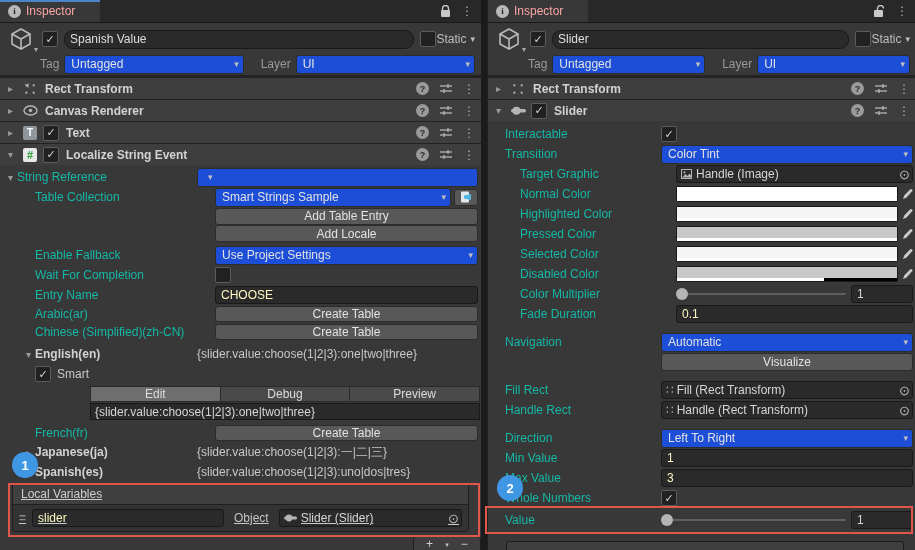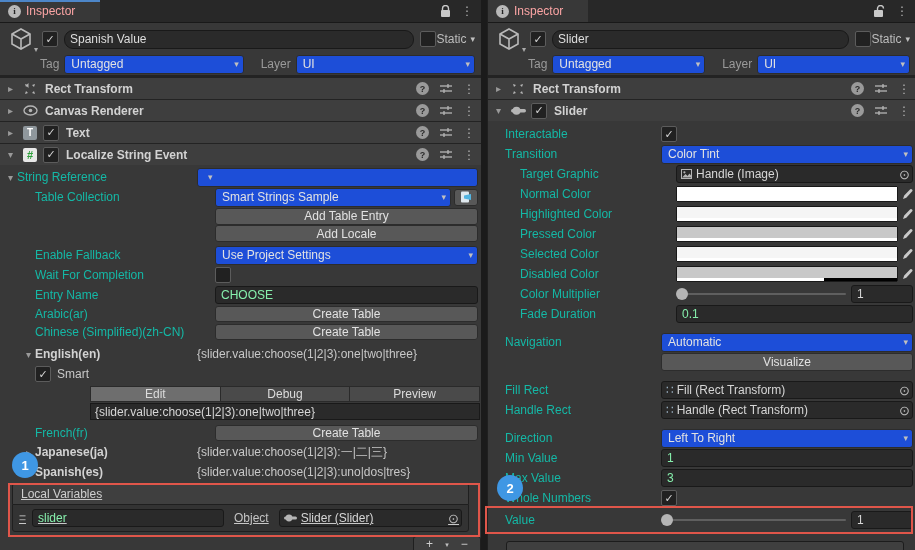--- a/index.html
+++ b/index.html
@@ -35,21 +35,21 @@
   .cb{width:14px;height:14px;background:#212121;border:1px solid #5c5c5c;border-radius:2px;flex:0 0 auto;
       display:flex;align-items:center;justify-content:center;color:#d6d6d6;font-size:11px;line-height:1;}
   .cb i{font-style:normal;}
   .dd{height:17px;background:#1d4ed8;border:1px solid #2c2c2c;border-radius:3px;display:flex;align-items:center;
       padding:0 4px 0 6px;color:#e2e2e2;flex:1;min-width:0;}
   .dd .dd-text{flex:1;overflow:hidden;white-space:nowrap;}
   .caret{color:#c0c0c0;font-size:9px;margin-left:4px;}
   .btn{height:15px;background:#585858;border:1px solid #2c2c2c;border-radius:3px;display:flex;align-items:center;
        justify-content:center;color:#e2e2e2;flex:1;}
   .field{height:16px;background:#2a2a2a;border:1px solid #191919;border-radius:3px;display:flex;align-items:center;
-         padding:0 5px;color:#86efac;flex:1;min-width:0;}
+         padding:0 5px;color:#fef9c3;flex:1;min-width:0;}
   .objfield{height:16px;background:#2a2a2a;border:1px solid #191919;border-radius:3px;display:flex;align-items:center;
             padding:0 2px 0 4px;color:#d6d6d6;flex:1;min-width:0;gap:4px;}
   .objfield .obj-text{flex:1;overflow:hidden;white-space:nowrap;}
   .picker{color:#bdbdbd;font-size:13px;line-height:1;}
   .rt-glyph{color:#9fb6c8;font-size:12px;letter-spacing:-1px;}
 
   
   .chead{display:flex;align-items:center;height:21px;background:#3e3e3e;border-top:1px solid #232323;
          padding:0 6px 0 4px;gap:5px;}
   .chead .cname{font-weight:bold;color:#d2d2d2;flex:1;padding-left:2px;}

